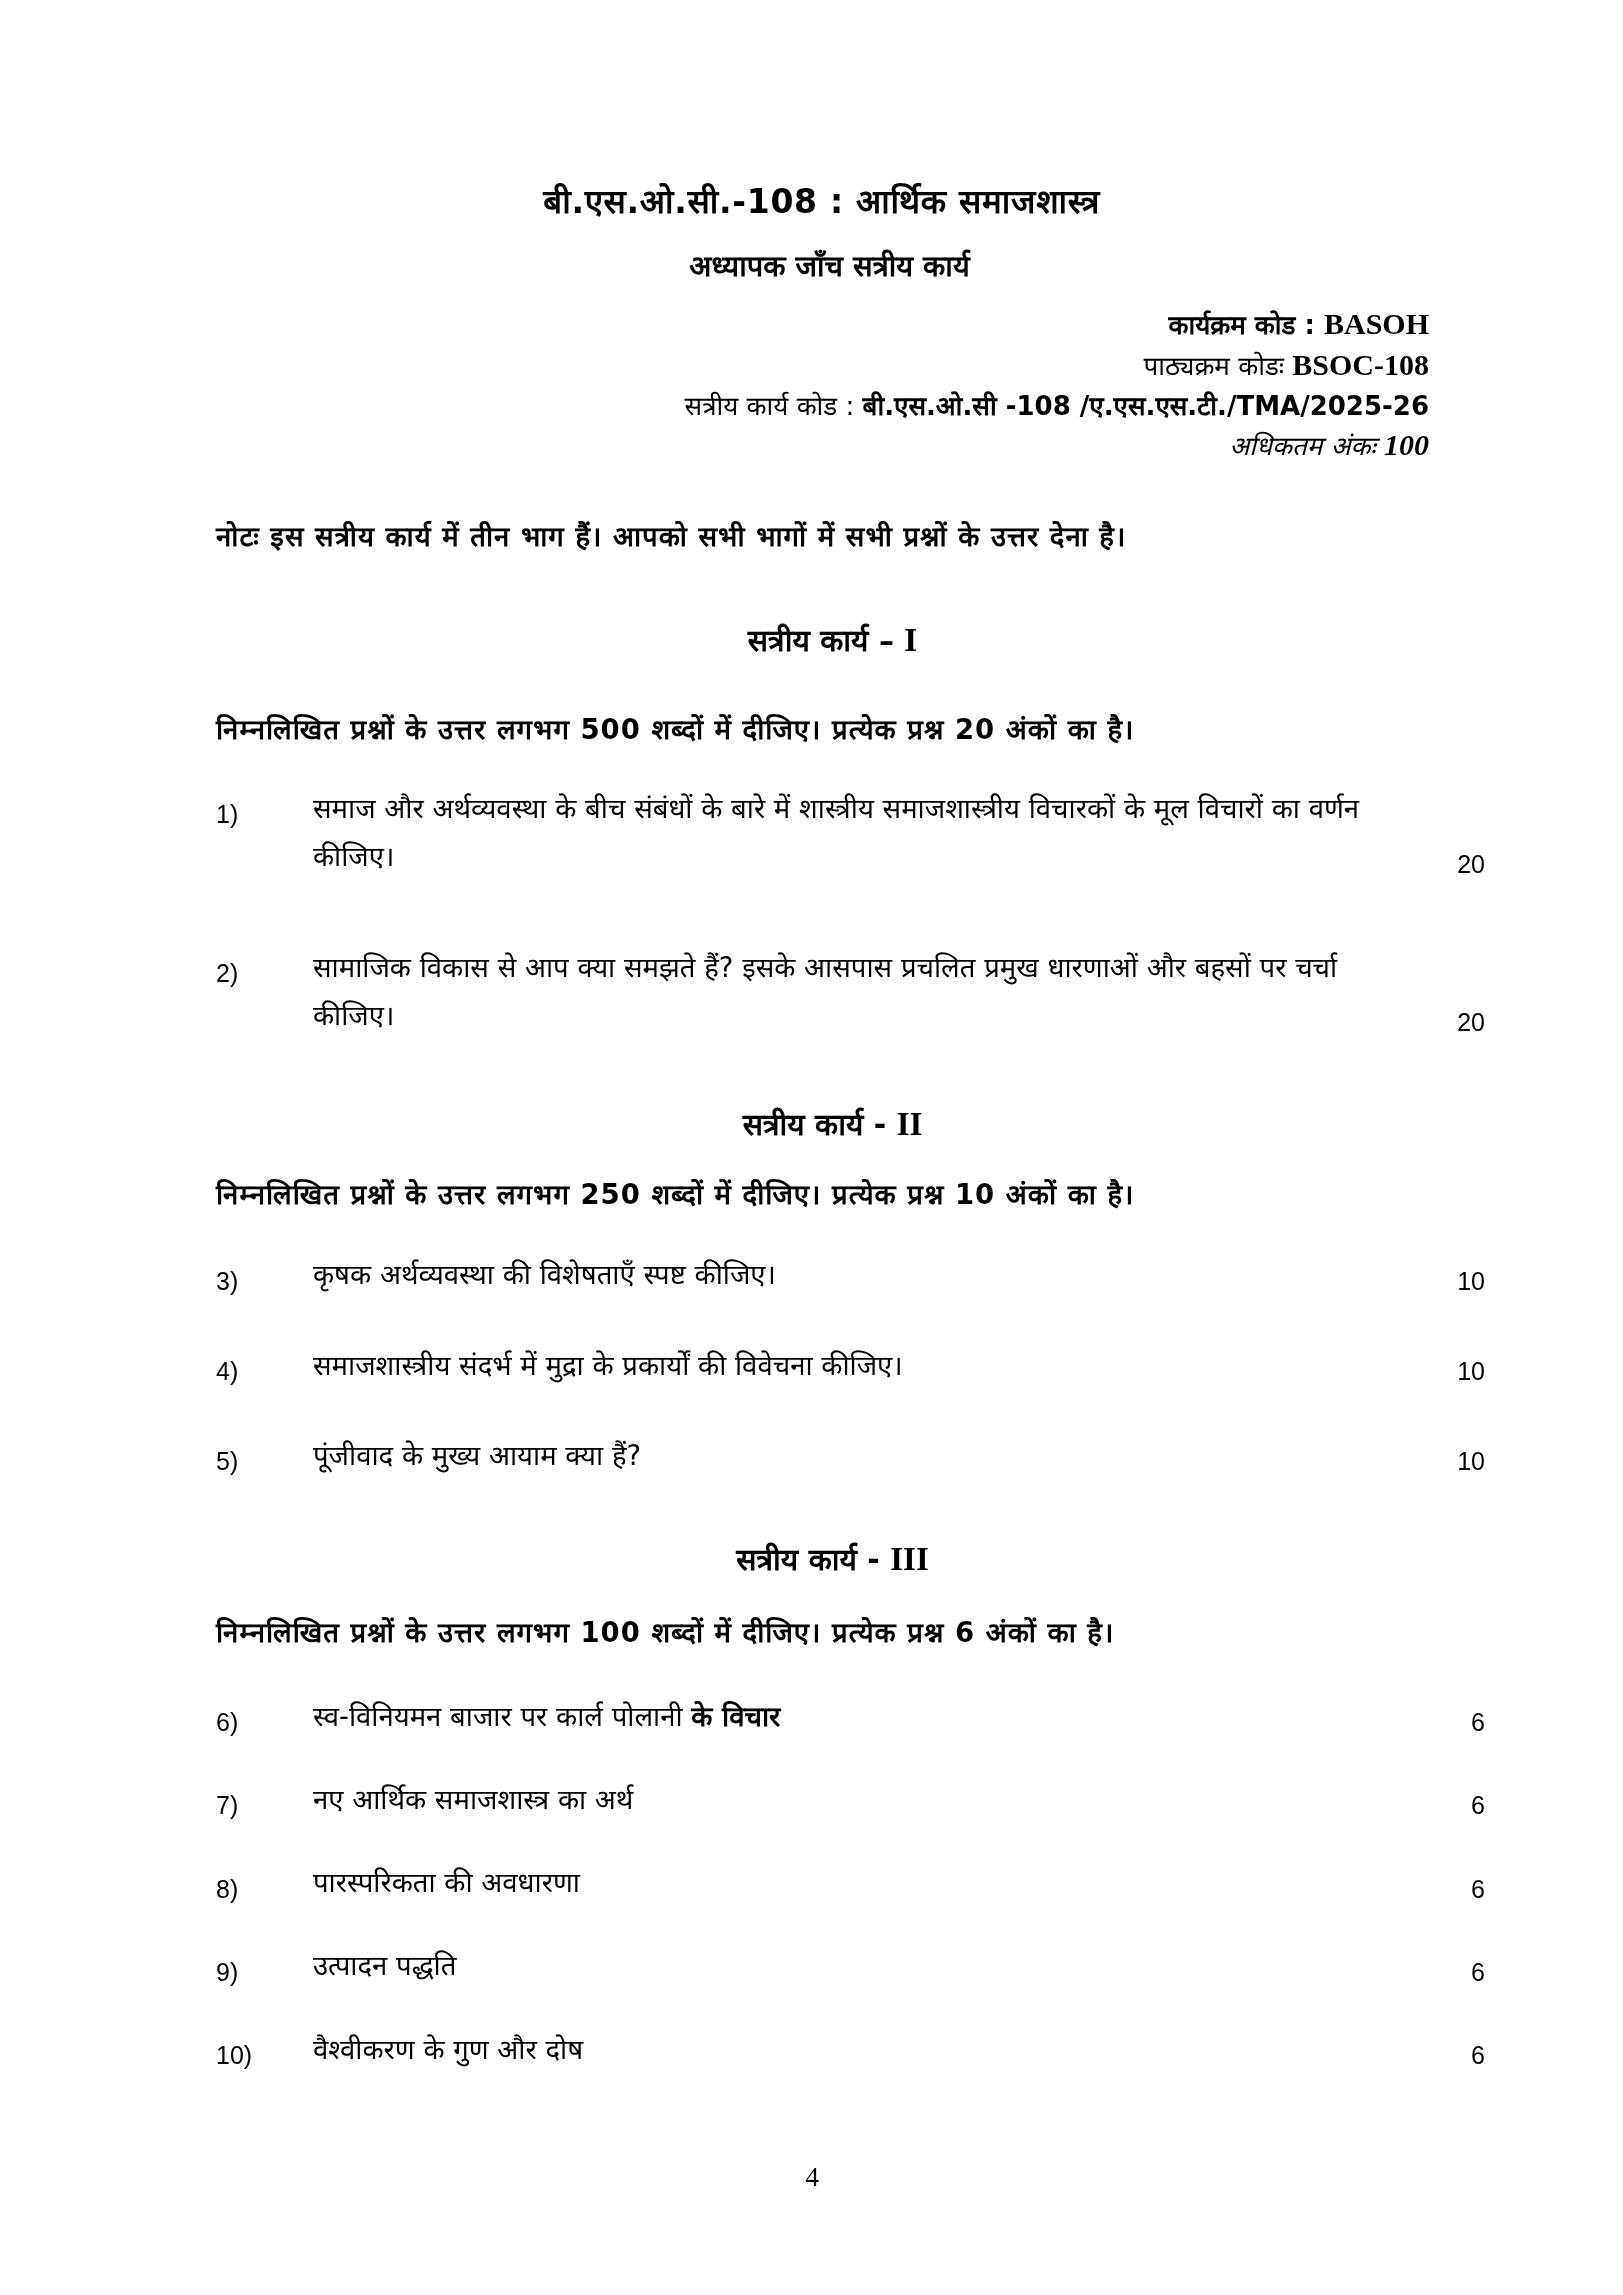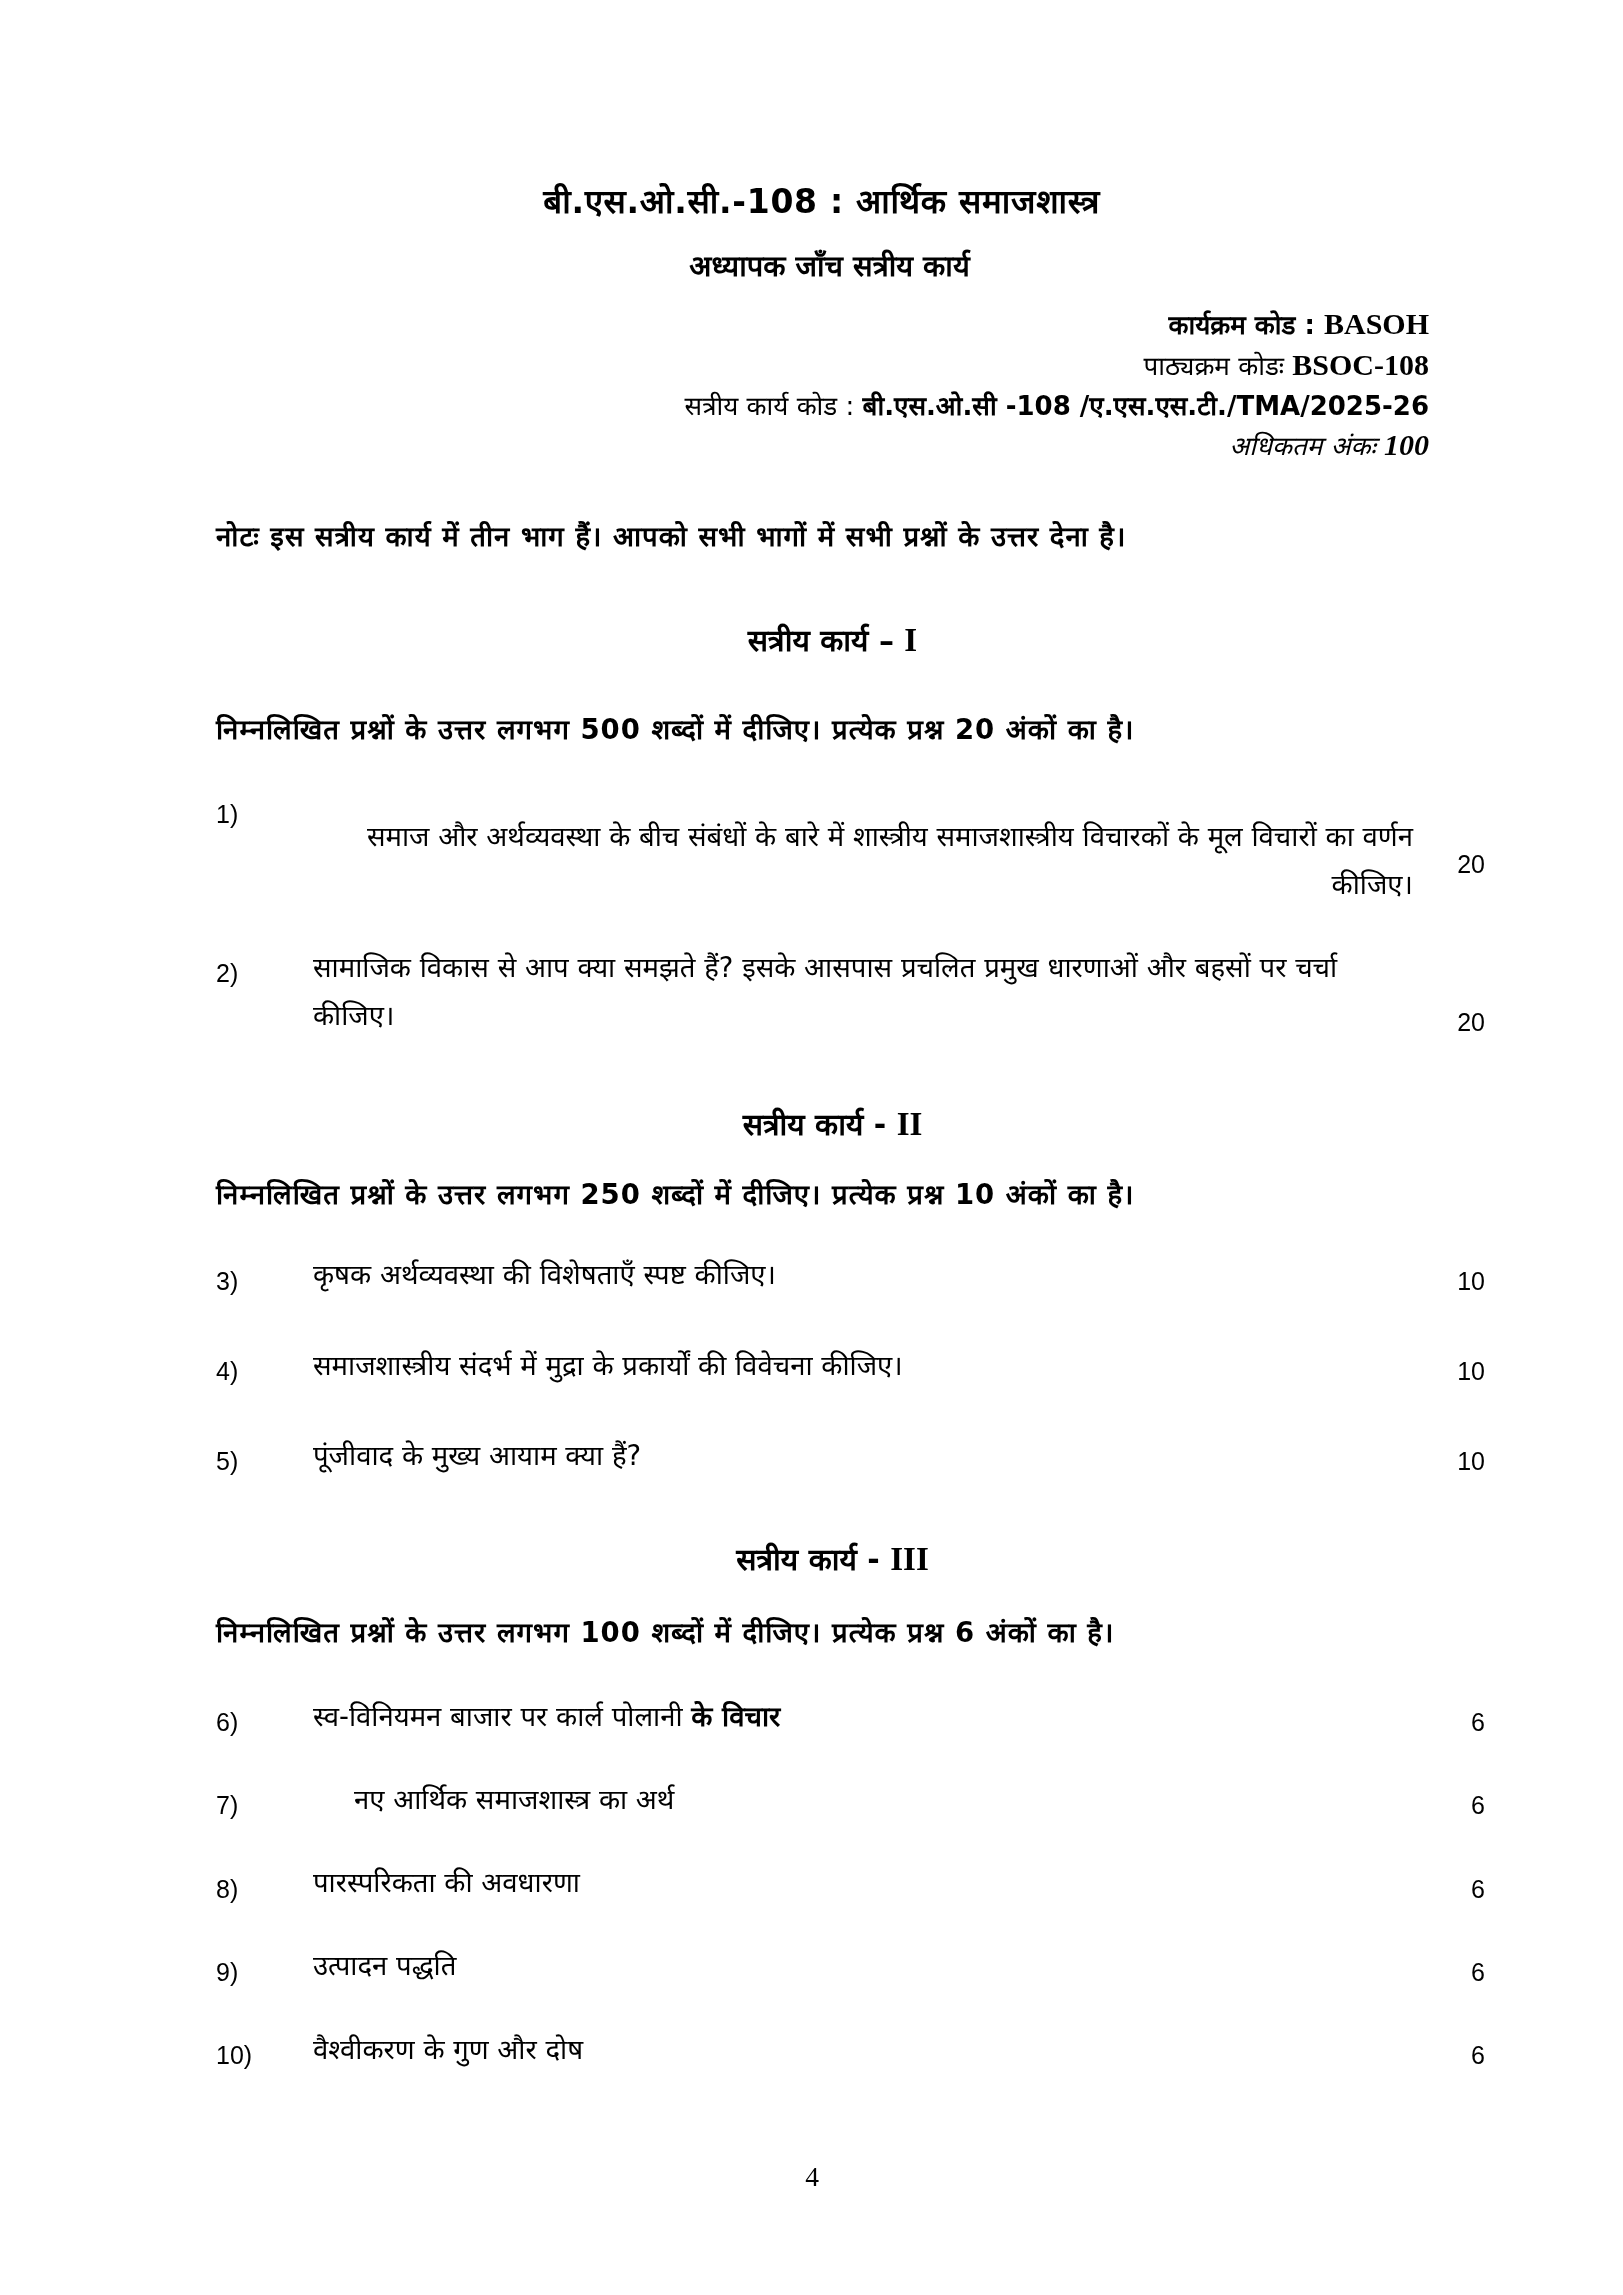--- a/index.html
+++ b/index.html
@@ -113,21 +113,21 @@
 </div>
 
 <div class="abs note" style="top:517px;">नोटः इस सत्रीय कार्य में तीन भाग हैं। आपको सभी भागों में सभी प्रश्नों के उत्तर देना है।</div>
 
 <div class="abs section-heading" style="top:619px;">
   <span>सत्रीय कार्य – </span><span class="roman">I</span>
 </div>
 <div class="abs instr" style="top:710px;">निम्नलिखित प्रश्नों के उत्तर लगभग 500 शब्दों में दीजिए। प्रत्येक प्रश्न 20 अंकों का है।</div>
 
 <div class="abs q-num" style="top:800px;">1)</div>
-<div class="abs q-text" style="top:812px;text-align:right;">समाज और अर्थव्यवस्था के बीच संबंधों के बारे में शास्त्रीय समाजशास्त्रीय विचारकों के मूल विचारों का वर्णन कीजिए।</div>
+<div class="abs q-text" style="top:784px;">समाज और अर्थव्यवस्था के बीच संबंधों के बारे में शास्त्रीय समाजशास्त्रीय विचारकों के मूल विचारों का वर्णन कीजिए।</div>
 <div class="abs q-marks" style="top:850px;">20</div>
 
 <div class="abs q-num" style="top:959px;">2)</div>
 <div class="abs q-text" style="top:943px;">सामाजिक विकास से आप क्या समझते हैं? इसके आसपास प्रचलित प्रमुख धारणाओं और बहसों पर चर्चा कीजिए।</div>
 <div class="abs q-marks" style="top:1008px;">20</div>
 
 <div class="abs section-heading" style="top:1103px;">
   <span>सत्रीय कार्य - </span><span class="roman">II</span>
 </div>
 <div class="abs instr" style="top:1175px;">निम्नलिखित प्रश्नों के उत्तर लगभग 250 शब्दों में दीजिए। प्रत्येक प्रश्न 10 अंकों का है।</div>
@@ -147,21 +147,21 @@
 <div class="abs section-heading" style="top:1538px;">
   <span>सत्रीय कार्य - </span><span class="roman">III</span>
 </div>
 <div class="abs instr" style="top:1613px;">निम्नलिखित प्रश्नों के उत्तर लगभग 100 शब्दों में दीजिए। प्रत्येक प्रश्न 6 अंकों का है।</div>
 
 <div class="abs q-num" style="top:1708px;">6)</div>
 <div class="abs q-text oneline" style="top:1692px;"><span>स्व-विनियमन बाजार पर कार्ल पोलानी </span><b>के विचार</b></div>
 <div class="abs q-marks" style="top:1708px;">6</div>
 
 <div class="abs q-num" style="top:1791px;">7)</div>
-<div class="abs q-text oneline" style="top:1775px;margin-left:41px;">नए आर्थिक समाजशास्त्र का अर्थ</div>
+<div class="abs q-text oneline" style="top:1775px;">नए आर्थिक समाजशास्त्र का अर्थ</div>
 <div class="abs q-marks" style="top:1791px;">6</div>
 
 <div class="abs q-num" style="top:1875px;">8)</div>
 <div class="abs q-text oneline" style="top:1858px;">पारस्परिकता की अवधारणा</div>
 <div class="abs q-marks" style="top:1875px;">6</div>
 
 <div class="abs q-num" style="top:1958px;">9)</div>
 <div class="abs q-text oneline" style="top:1941px;">उत्पादन पद्धति</div>
 <div class="abs q-marks" style="top:1958px;">6</div>
 

